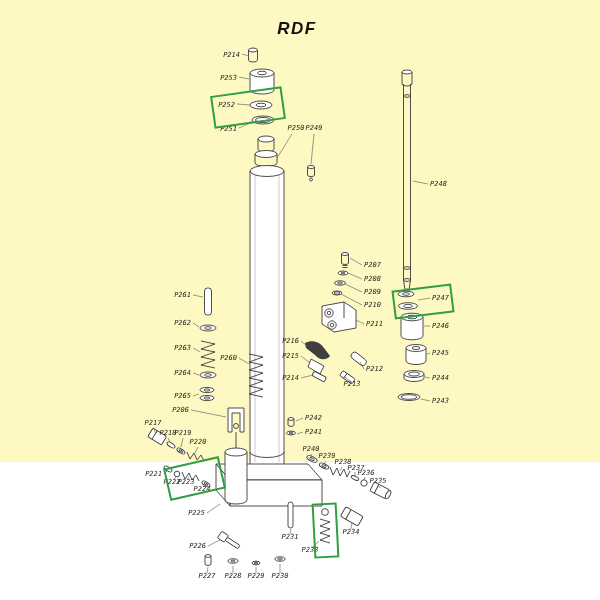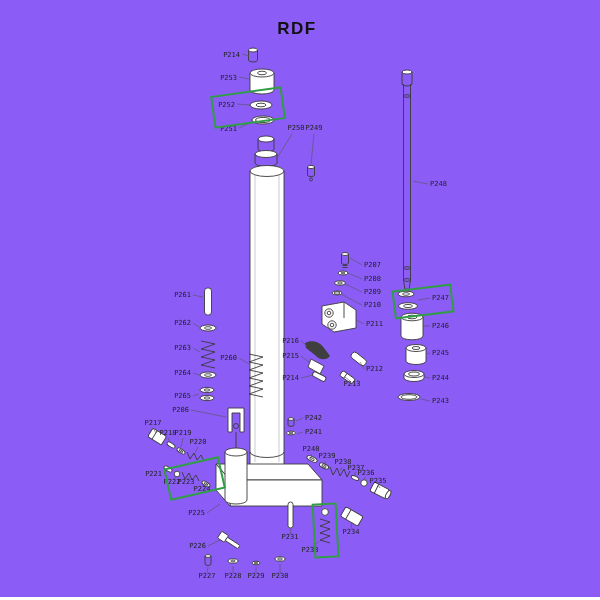--- a/index.html
+++ b/index.html
@@ -1,17 +1,17 @@
 <!DOCTYPE html>
 <html><head>
 <meta charset="utf-8">
 <style>
   html,body{margin:0;padding:0;background:#ffffff;width:600px;height:600px;overflow:hidden;
     font-family:"DejaVu Sans",sans-serif;}
-  .stage{position:relative;width:600px;height:597px;background:#8b5cf6;}
+  .stage{position:relative;width:600px;height:462px;background:#fef9c3;font-style:italic;}
   svg{display:block;}
   .title{font-family:"Liberation Sans",sans-serif;font-size:17px;font-weight:600;
     fill:#111;letter-spacing:1.5px;}
   .plabel{font-family:"DejaVu Sans Mono",monospace;font-size:7px;fill:#222;}
   .leader{stroke:#555;stroke-width:0.6;}
   .hl{fill:none;stroke-width:2;}
   .geo{stroke:#3a3a3a;stroke-width:0.9;fill:none;}
   .shade{stroke:#8a8a8a;stroke-width:0.45;}
 </style>
 </head>

